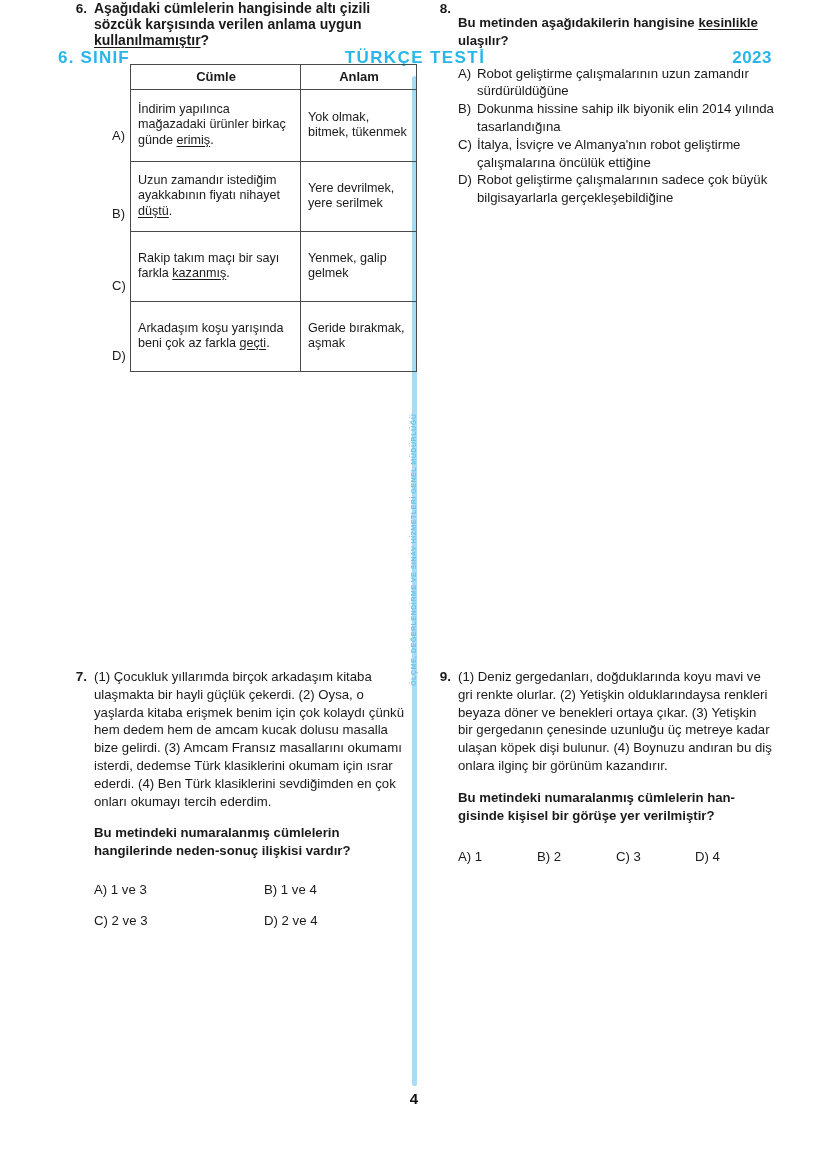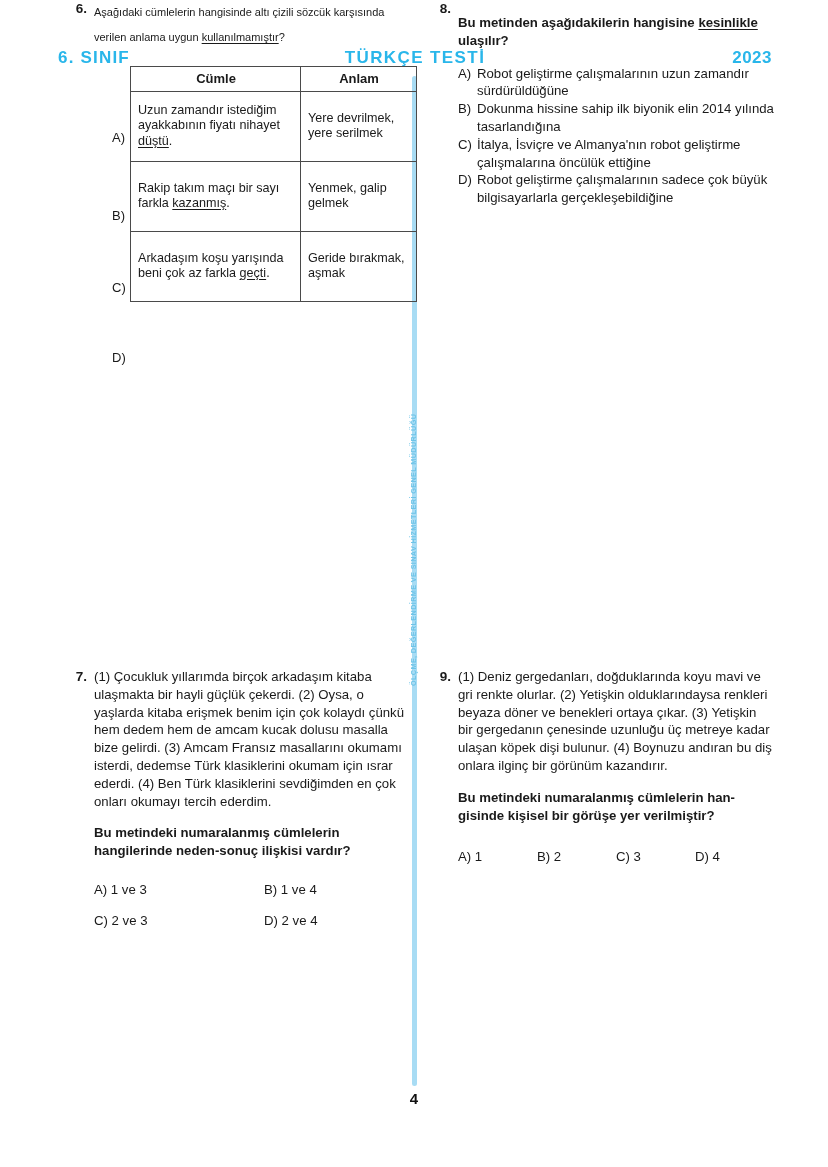--- a/index.html
+++ b/index.html
@@ -94,23 +94,23 @@
     padding-right: 7px;
     line-height: 17.5px;
     box-sizing: border-box;
   }
   .q-body {
     flex: 1 1 auto;
     min-width: 0;
   }
 
   .q-stem-bold {
-    font-weight: normal;
-    font-size: 11px;
-    line-height: 25px;
+    font-weight: bold;
+    font-size: 14px;
+    line-height: 16px;
   }
   .q-stem-plain {
     font-size: 13.2px;
     line-height: 17.8px;
   }
   .u { text-decoration: underline; text-underline-offset: 2px; }
 
   .q-ask {
     font-weight: bold;
     font-size: 13.2px;
@@ -249,20 +249,24 @@
                 <col class="c-sent">
                 <col class="c-mean">
               </colgroup>
               <thead>
                 <tr>
                   <th>Cümle</th>
                   <th>Anlam</th>
                 </tr>
               </thead>
               <tbody>
+                <tr style="height:72px;">
+                  <td><span>İndirim yapılınca mağazadaki ürünler birkaç günde </span><span class="u">erimiş</span><span>.</span></td>
+                  <td>Yok olmak, bitmek, tükenmek</td>
+                </tr>
                 <tr style="height:70px;padding-left:23px;">
                   <td><span>Uzun zamandır istediğim ayakkabının fiyatı nihayet </span><span class="u">düştü</span><span>.</span></td>
                   <td>Yere devrilmek, yere serilmek</td>
                 </tr>
                 <tr style="height:70px;">
                   <td><span>Rakip takım maçı bir sayı farkla </span><span class="u">kazanmış</span><span>.</span></td>
                   <td>Yenmek, galip gelmek</td>
                 </tr>
                 <tr style="height:70px;">
                   <td><span>Arkadaşım koşu yarışında beni çok az farkla </span><span class="u">geçti</span><span>.</span></td>

